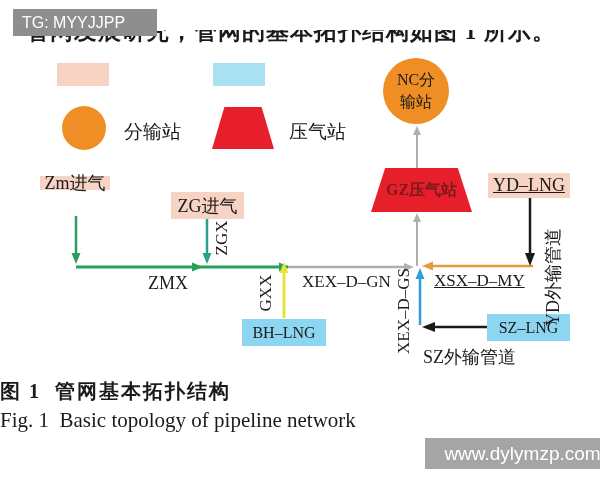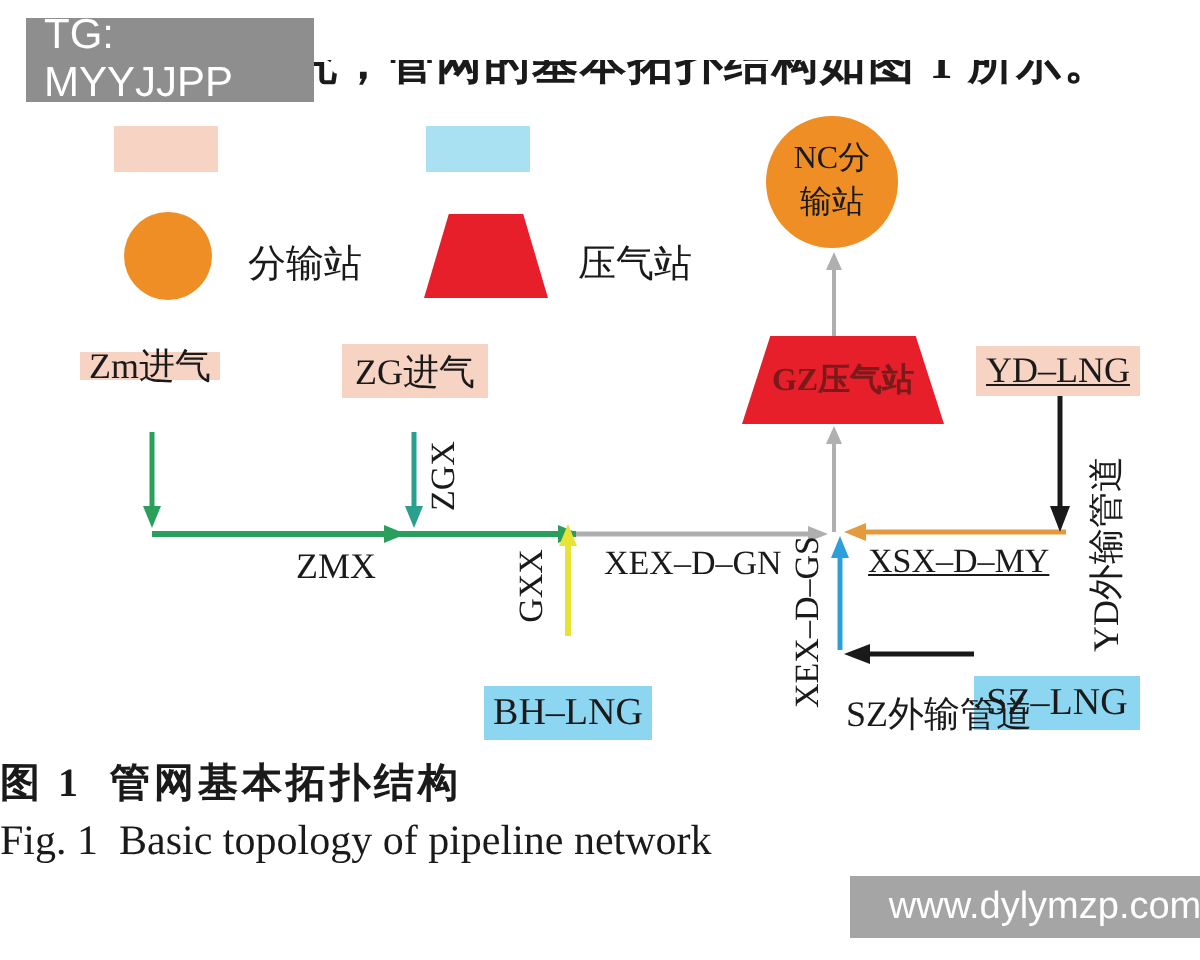--- a/index.html
+++ b/index.html
@@ -3,33 +3,33 @@
 <meta charset="utf-8">
 <style>
   html,body{margin:0;padding:0;background:#fff;}
   #stage{position:relative;width:600px;height:480px;background:#fff;overflow:hidden;
          font-family:"Liberation Serif","DejaVu Serif",serif;color:#1a1a1a;}
   .abs{position:absolute;}
   
   .wm{background:var(--c-wm_bg,#969696);color:#fff;
       font-family:"Liberation Sans","DejaVu Sans",sans-serif;
       display:flex;align-items:center;}
-  .wm-top{left:13px;top:9px;width:135px;height:42px;font-size:21px;padding-left:9px;z-index:9;}
+  .wm-top{left:13px;top:9px;width:135px;height:27px;font-size:16px;padding-left:9px;z-index:9;}
   .wm-bottom{left:398px;top:438px;width:195px;height:31px;font-size:19px;justify-content:center;z-index:9;background:var(--c-wm_bg2,#a5a5a5);margin-left:27px;}
   
   .clipwrap{left:26px;top:30px;width:540px;height:21px;overflow:hidden;z-index:1;}
   .cliptext{margin-top:-15px;font-size:23px;line-height:34px;font-weight:600;white-space:nowrap;letter-spacing:1px;}
   
   .swatch{width:52px;height:23px;}
   .lgd-label{font-size:19px;white-space:pre;}
   .circle{border-radius:50%;}
   .trap{clip-path:polygon(20% 0,80% 0,100% 100%,0 100%);}
   
   .srcbox{background:var(--c-pipeline_source,#f7d3c3);font-size:18px;display:flex;align-items:center;justify-content:center;white-space:pre;z-index:3;}
-  .lngbox{background:var(--c-lng_box,#8dd6f1);font-size:19px;display:flex;align-items:center;justify-content:center;white-space:pre;z-index:3;margin-top:24px;}
+  .lngbox{background:var(--c-lng_box,#8dd6f1);font-size:16px;display:flex;align-items:center;justify-content:center;white-space:pre;z-index:3;}
   .nc{left:383px;top:58px;width:66px;height:66px;background:var(--c-station,#ef8e24);
       display:flex;flex-direction:column;align-items:center;justify-content:center;
       font-size:16px;line-height:1.35;z-index:3;}
   .gz{left:371px;top:168px;width:101px;height:44px;background:var(--c-compressor,#e71f2b);
       clip-path:polygon(14% 0,86% 0,100% 100%,0 100%);
       display:flex;align-items:center;justify-content:center;
       font-size:16px;color:#7a1a1a;font-weight:700;z-index:3;}
   
   .elabel{font-size:17px;white-space:pre;z-index:4;}
   .vlabel{width:120px;height:20px;text-align:center;transform:rotate(-90deg);font-size:17px;white-space:pre;z-index:4;}
@@ -111,21 +111,21 @@
       <polygon points="530,266 525,253 535,253" fill="var(--c-black_line)"></polygon>
     </g>
 
     <g>
       <line x1="487" y1="327" x2="434" y2="327" stroke="var(--c-black_line)" stroke-width="2.5"></line>
       <polygon points="422,327 435,322 435,332" fill="var(--c-black_line)"></polygon>
     </g>
   </svg>
 
   <div class="abs srcbox" style="left:40px;top:176px;width:70px;height:14px;">Zm进气</div>
-  <div class="abs srcbox" style="left:171px;top:172px;width:73px;height:27px;text-align:center;">ZG进气</div>
+  <div class="abs srcbox" style="left:171px;top:192px;width:73px;height:27px;text-align:center;">ZG进气</div>
   <div class="abs circle nc">
     <span>NC分</span>
     <span>输站</span>
   </div>
   <div class="abs gz">GZ压气站</div>
   <div class="abs srcbox" style="left:488px;top:173px;width:82px;height:25px;text-decoration:underline;">YD–LNG</div>
   <div class="abs lngbox" style="left:242px;top:319px;width:84px;height:27px;">BH–LNG</div>
   <div class="abs lngbox" style="left:487px;top:314px;width:83px;height:27px;">SZ–LNG</div>
 
   <div class="abs elabel" style="left:148px;top:273px;font-size:18px;">ZMX</div>

